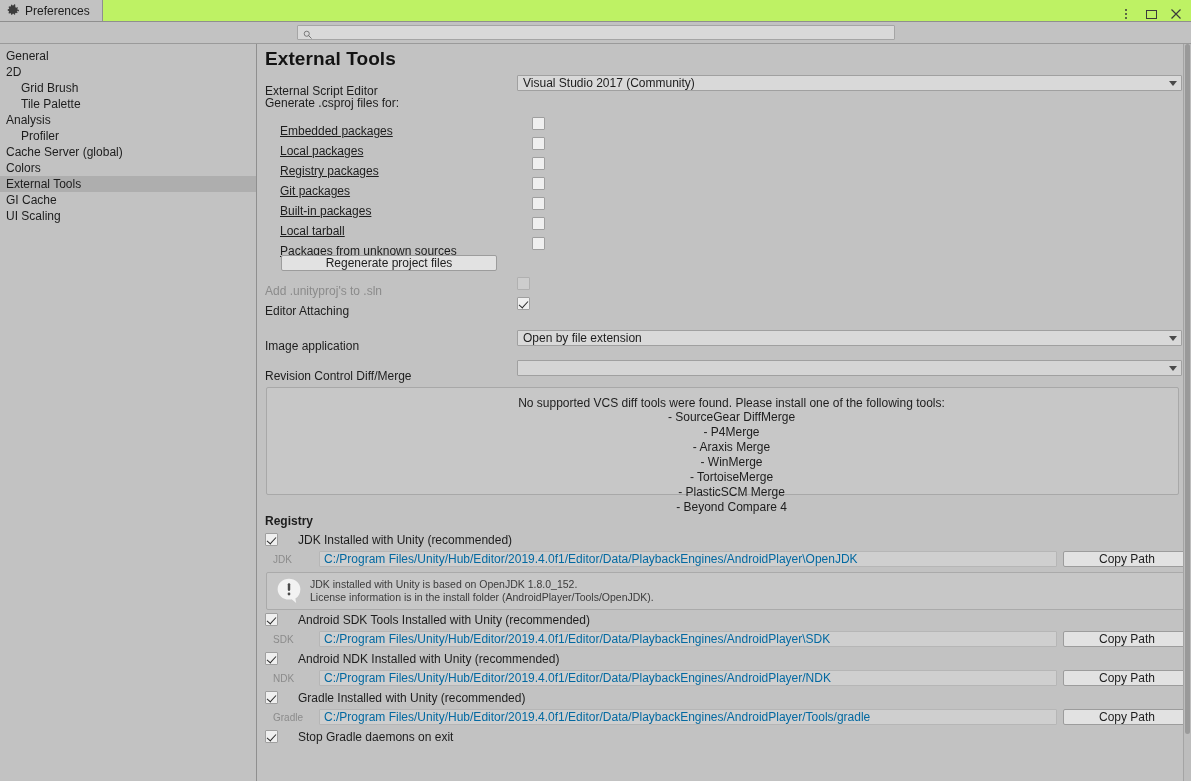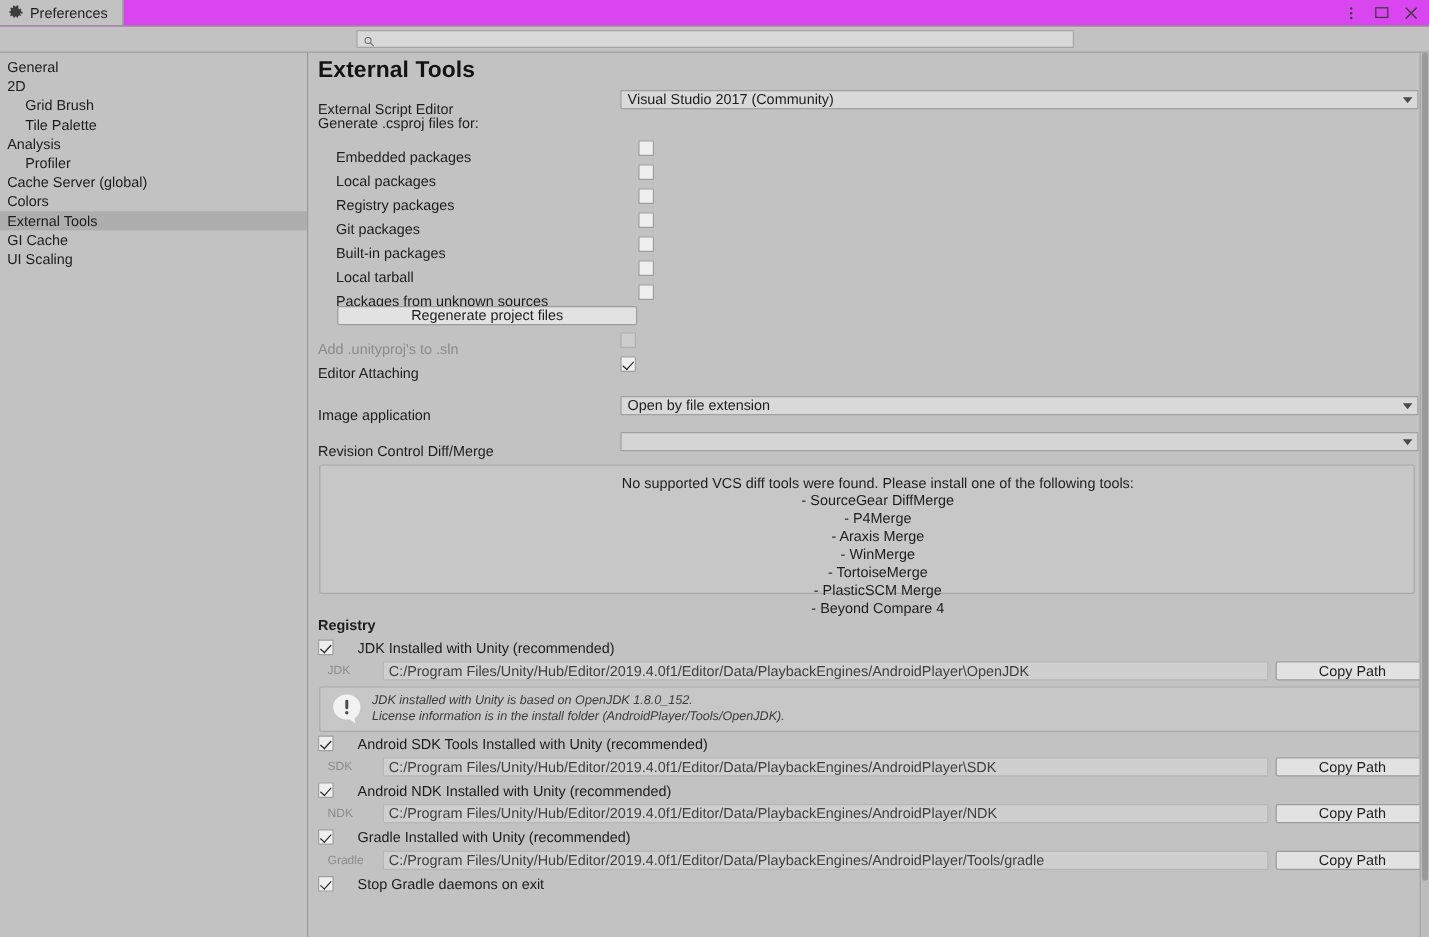--- a/index.html
+++ b/index.html
@@ -14,24 +14,24 @@
     font-family: "Liberation Sans", sans-serif;
     font-size: 12px;
     color: #1d1d1d;
     -webkit-font-smoothing: antialiased;
   }
 
   
   .titlebar {
     position: relative;
     height: 21px;
-    background: #d946ef;
+    background: #bef264;
     border-bottom: 1px solid #8f8f8f;
     display: flex;
-    align-items: center;
+    align-items: flex-end;
   }
   .tab {
     display: flex;
     align-items: center;
     gap: 5px;
     height: 21px;
     padding: 0 12px 0 7px;
     background: #c2c2c2;
     border-right: 1px solid #8f8f8f;
     box-sizing: border-box;
@@ -126,21 +126,21 @@
     align-items: center;
     height: 20px;
   }
   .lbl {
     font-size: 12px;
     color: #1d1d1d;
     white-space: nowrap;
   }
   .lbl.dim { color: #8b8b8b; }
   .lbl.w250 { width: 252px; flex: 0 0 252px; margin-top: 16px; }
-  .lbl.sub { padding-left: 15px; }
+  .lbl.sub { padding-left: 15px; text-decoration: underline; }
 
   
   .dropdown {
     height: 16px;
     background: #d9d9d9;
     border: 1px solid #a0a0a0;
     border-radius: 1px;
     display: flex;
     align-items: center;
     box-sizing: border-box;
@@ -233,21 +233,21 @@
   }
   .path-field {
     height: 16px;
     flex: 1;
     max-width: 738px;
     background: #cfcfcf;
     border: 1px solid #b6b6b6;
     border-radius: 1px;
     box-sizing: border-box;
     font-size: 12px;
-    color: #404040;
+    color: #0369a1;
     line-height: 14px;
     padding-left: 4px;
     white-space: nowrap;
     overflow: hidden;
   }
   .copy-btn { width: 128px; margin-left: 6px; }
 
   .infobox {
     margin-top: 3px;
     margin-left: 1px;
@@ -260,21 +260,20 @@
     display: flex;
     align-items: center;
     padding-left: 8px;
   }
   .warn-icon { width: 28px; height: 28px; flex: 0 0 28px; display:block; }
   .infotext {
     padding-left: 7px;
     font-size: 10.5px;
     color: #3c3c3c;
     line-height: 13px;
-    font-style: italic;
   }
 
   
   .vscroll {
     position: absolute;
     right: 0; top: 0;
     width: 7px; height: 100%;
     background: #bdbdbd;
     border-left: 1px solid #a4a4a4;
   }
@@ -387,21 +386,21 @@
       <span class="lbl w250 sub">Local tarball</span>
       <span class="cb"></span>
     </div>
     <div class="row">
       <span class="lbl w250 sub">Packages from unknown sources</span>
       <span class="cb"></span>
     </div>
 
     <div class="row">
       <span style="width:16px;flex:0 0 16px;"></span>
-      <div class="btn" style="width:250px;">Regenerate project files</div>
+      <div class="btn" style="width:216px;">Regenerate project files</div>
     </div>
 
     <div class="row">
       <span class="lbl w250 dim">Add .unityproj's to .sln</span>
       <span class="cb disabled"></span>
     </div>
 
     <div class="row">
       <span class="lbl w250">Editor Attaching</span>
       <span class="cb checked"></span>

